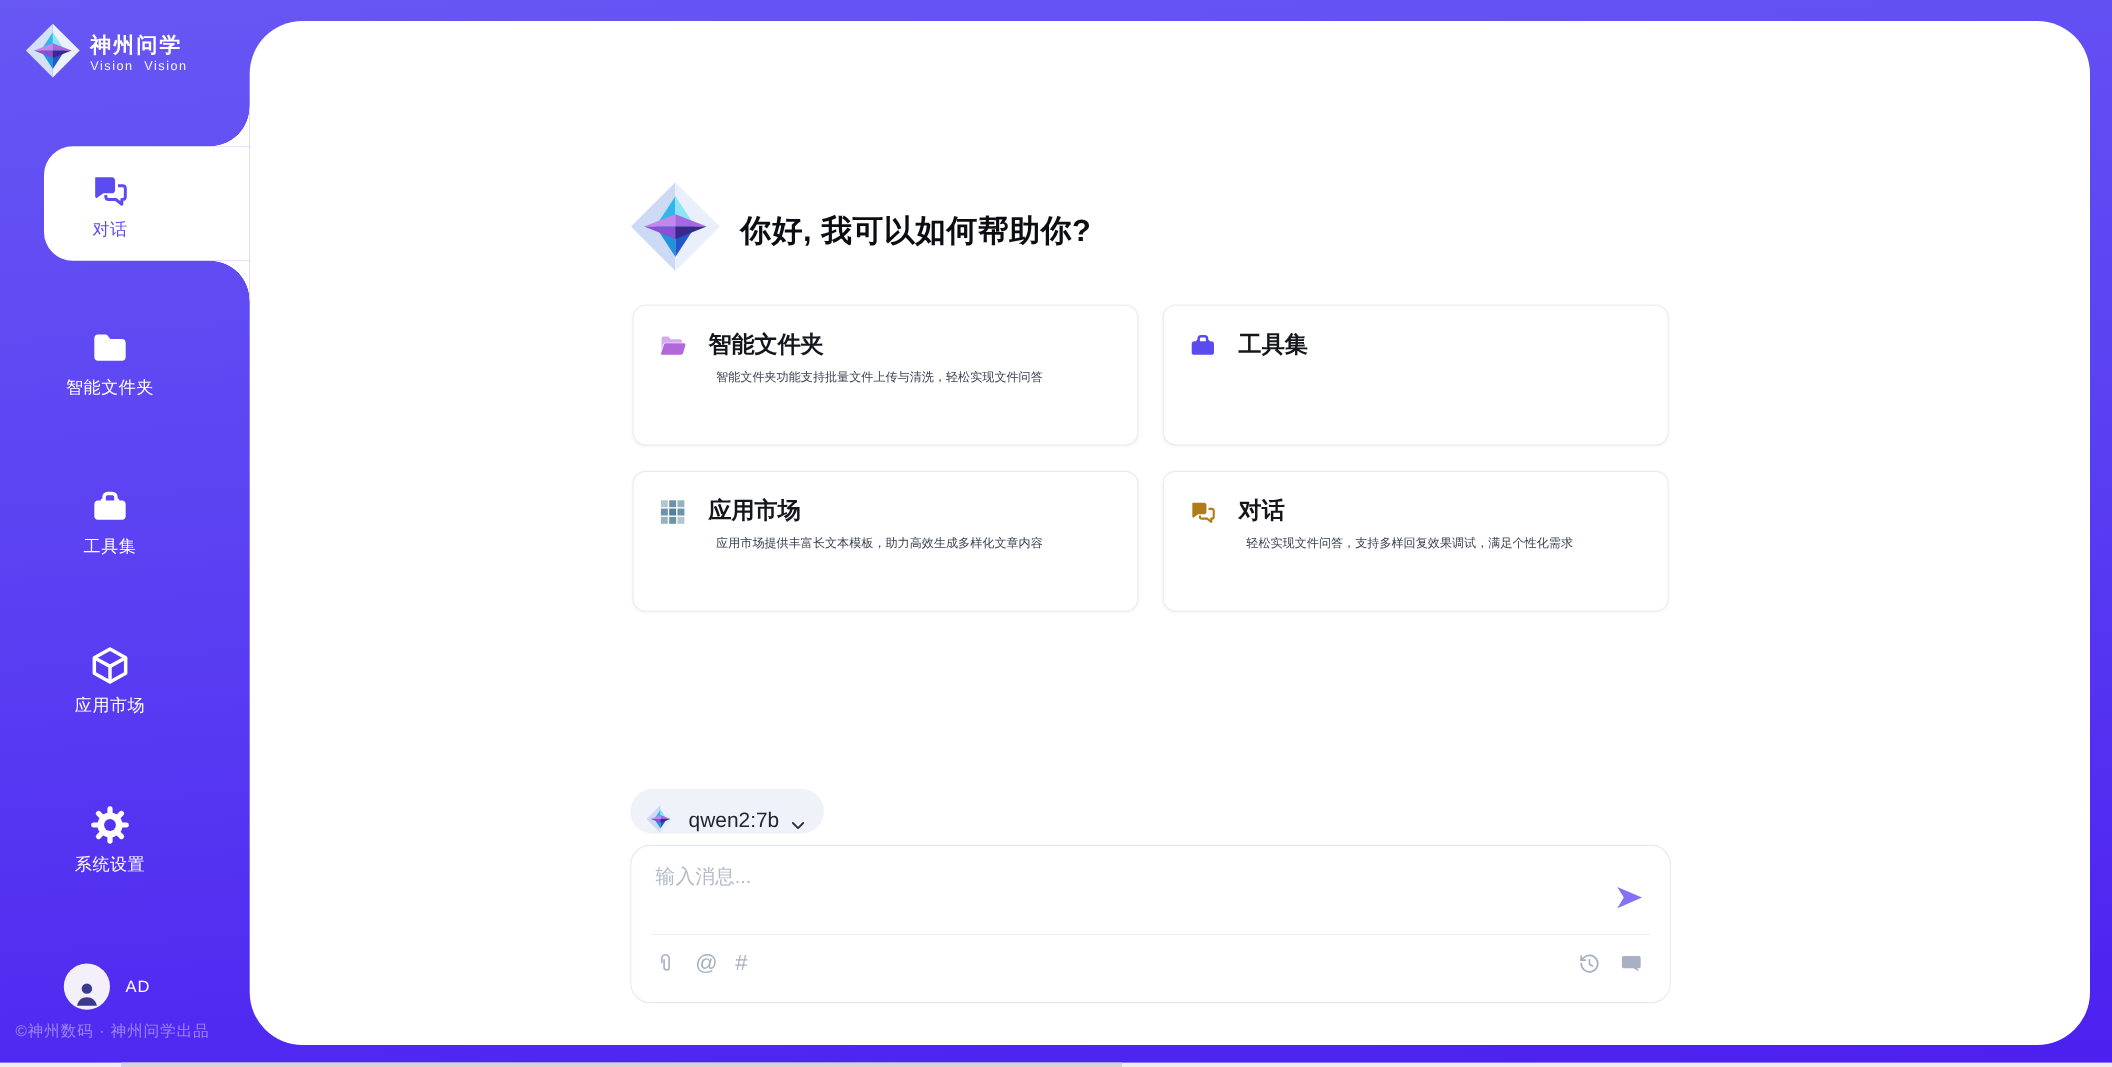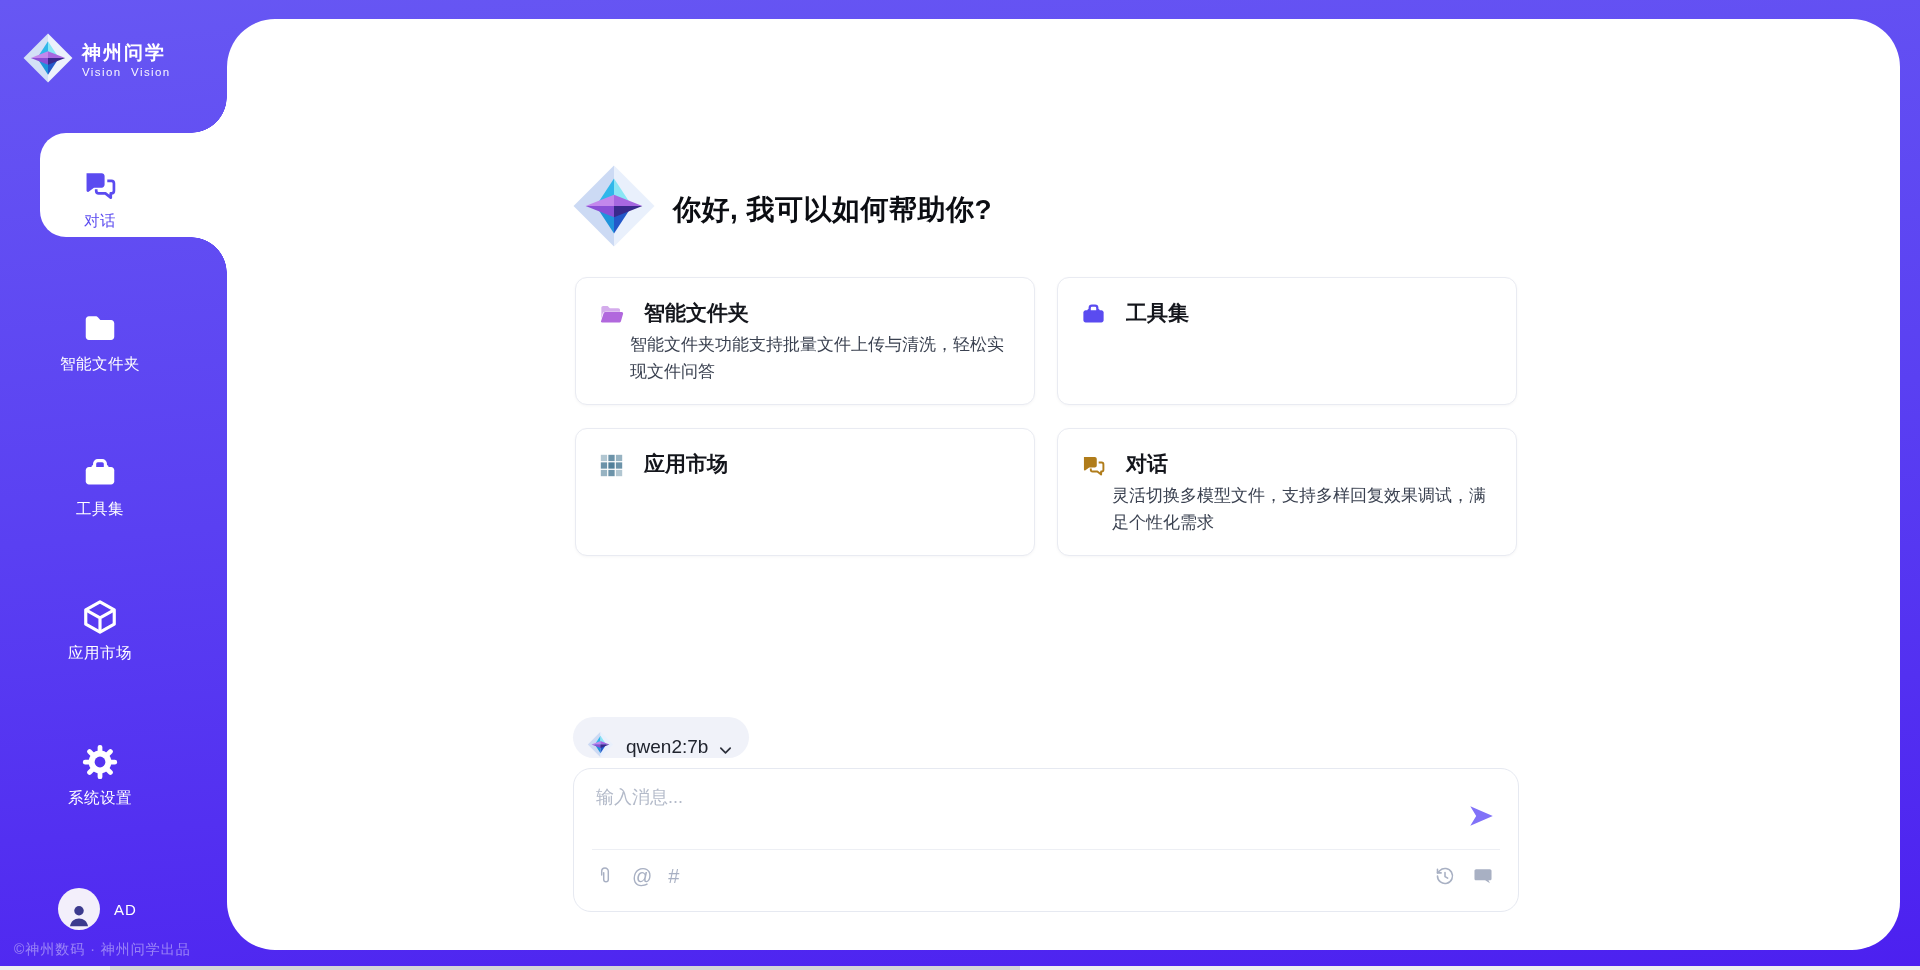--- a/index.html
+++ b/index.html
@@ -9,21 +9,21 @@
   
   .main-card{position:absolute;left:227px;top:19px;width:1673px;height:931px;
     background:#fff;border-radius:48px;z-index:1;}
   
   .tab-bg{position:absolute;left:40px;top:133px;width:187px;height:104px;
     background:#fff;border-radius:26px 0 0 26px;z-index:2;}
   .fillet{position:absolute;left:191px;width:36px;height:36px;z-index:2;}
   .fillet-top{top:97px;background:radial-gradient(36px at 0 0,rgba(0,0,0,0) 35.5px,#fff 36px);}
   .fillet-bottom{top:237px;background:radial-gradient(36px at 0 100%,rgba(0,0,0,0) 35.5px,#fff 36px);}
   
-  .sidebar{position:absolute;left:0;top:12px;width:227px;height:900px;z-index:3;}
+  .sidebar{position:absolute;left:0;top:0;width:227px;height:900px;z-index:3;}
   .brand{position:absolute;left:22px;top:20px;display:flex;align-items:center;}
   .brand-text{margin-left:8px;color:#fff;}
   .brand-name{font-size:19px;font-weight:700;letter-spacing:2px;line-height:22px;}
   .brand-sub{font-size:11.5px;letter-spacing:1.4px;word-spacing:5px;margin-top:2px;opacity:.95;}
   .nav-item{position:absolute;left:13px;width:174px;display:flex;flex-direction:column;
     align-items:center;cursor:pointer;}
   .nav-icon{width:38px;height:38px;color:#fff;}
   .nav-icon svg{width:100%;height:100%;display:block;}
   .nav-label{margin-top:7px;font-size:15.5px;color:#fff;letter-spacing:.5px;}
   .nav-item.active .nav-icon{color:#5b4bf0;}
@@ -40,22 +40,22 @@
   .hero-title{position:absolute;left:446px;top:172px;font-size:28px;font-weight:700;
     color:#0b0d12;letter-spacing:.5px;}
   
   .cards{position:absolute;left:348px;top:258px;width:942px;display:grid;
     grid-template-columns:460px 460px;grid-auto-rows:128px;column-gap:22px;row-gap:23px;}
   .card{position:relative;background:#fff;border:1px solid #e9ebf2;border-radius:12px;
     box-shadow:0 1px 3px rgba(25,30,60,.04);cursor:pointer;}
   .card-icon{position:absolute;left:22px;top:23px;width:27px;height:27px;}
   .card-icon svg{width:100%;height:100%;display:block;}
   .card-title{position:absolute;left:68px;top:21px;font-size:21px;font-weight:700;color:#14161c;}
-  .card-desc{position:absolute;left:54px;top:53px;right:22px;font-size:17px;line-height:27px;
-    color:#3a4150;}
+  .card-desc{position:absolute;left:75px;top:53px;right:22px;font-size:11px;line-height:27px;
+    color:#3a4150;font-family:Liberation Mono, monospace;}
   
   .model-pill{position:absolute;left:346px;top:698px;height:41px;display:inline-flex;
     align-items:flex-end;padding:0 16px 0 14px;background:#f0f2f9;border-radius:21px;cursor:pointer;}
   .model-logo{width:27px;height:27px;}
   .model-name{margin:0 10px 0 12px;font-size:19px;color:#20242e;}
   .chevron{width:15px;height:15px;}
   
   .composer{position:absolute;left:346px;top:749px;width:944px;height:142px;background:#fff;
     border:1px solid #e6e9f1;border-radius:18px;}
   .composer textarea{position:absolute;left:20px;top:14px;width:850px;height:52px;border:none;
@@ -231,31 +231,32 @@
             <rect x="15.9" y="2.5" width="5.6" height="5.6" opacity=".6"></rect>
             <rect x="2.5" y="9.2" width="5.6" height="5.6" opacity=".85"></rect>
             <rect x="9.2" y="9.2" width="5.6" height="5.6"></rect>
             <rect x="15.9" y="9.2" width="5.6" height="5.6" opacity=".85"></rect>
             <rect x="2.5" y="15.9" width="5.6" height="5.6" opacity=".6"></rect>
             <rect x="9.2" y="15.9" width="5.6" height="5.6" opacity=".85"></rect>
             <rect x="15.9" y="15.9" width="5.6" height="5.6" opacity=".45"></rect>
           </svg>
         </span>
         <div class="card-title">应用市场</div>
+        <div class="card-desc">应用市场提供丰富长文本模板，助力高效生成多样化文章内容</div>
       </div>
 
       <div class="card">
         <span class="card-icon" style="color: rgb(176, 124, 26);">
           <svg viewBox="0 0 24 24">
             <path fill="currentColor" d="M3.5 4.5h9.6c1 0 1.8.8 1.8 1.8v5.6c0 1-.8 1.8-1.8 1.8H8.2l-3.4 2.5c-.5.4-1.3 0-1.3-.7Z"></path>
             <path fill="none" stroke="currentColor" stroke-width="1.7" stroke-linejoin="round" d="M16.6 9.4h2.6c.9 0 1.6.7 1.6 1.6v4.7c0 .9-.7 1.6-1.6 1.6h-.4v2.7l-3.4-2.7h-4.2c-.9 0-1.6-.7-1.6-1.6v-1"></path>
           </svg>
         </span>
         <div class="card-title">对话</div>
-        <div class="card-desc">灵活切换多模型文件，支持多样回复效果调试，满足个性化需求</div>
+        <div class="card-desc">轻松实现文件问答，支持多样回复效果调试，满足个性化需求</div>
       </div>
     </div>
 
     <div class="model-pill">
       <span class="model-logo">
         <svg width="27" height="27" viewBox="0 0 100 100">
           <polygon points="50,3 3,50 50,97" fill="#ccdaf4"></polygon>
           <polygon points="50,3 97,50 50,97" fill="#e9f0fc"></polygon>
           <polygon points="50,18 29,50 50,50" fill="#2fb7ea"></polygon>
           <polygon points="50,18 71,50 50,50" fill="#8ae6f5"></polygon>

